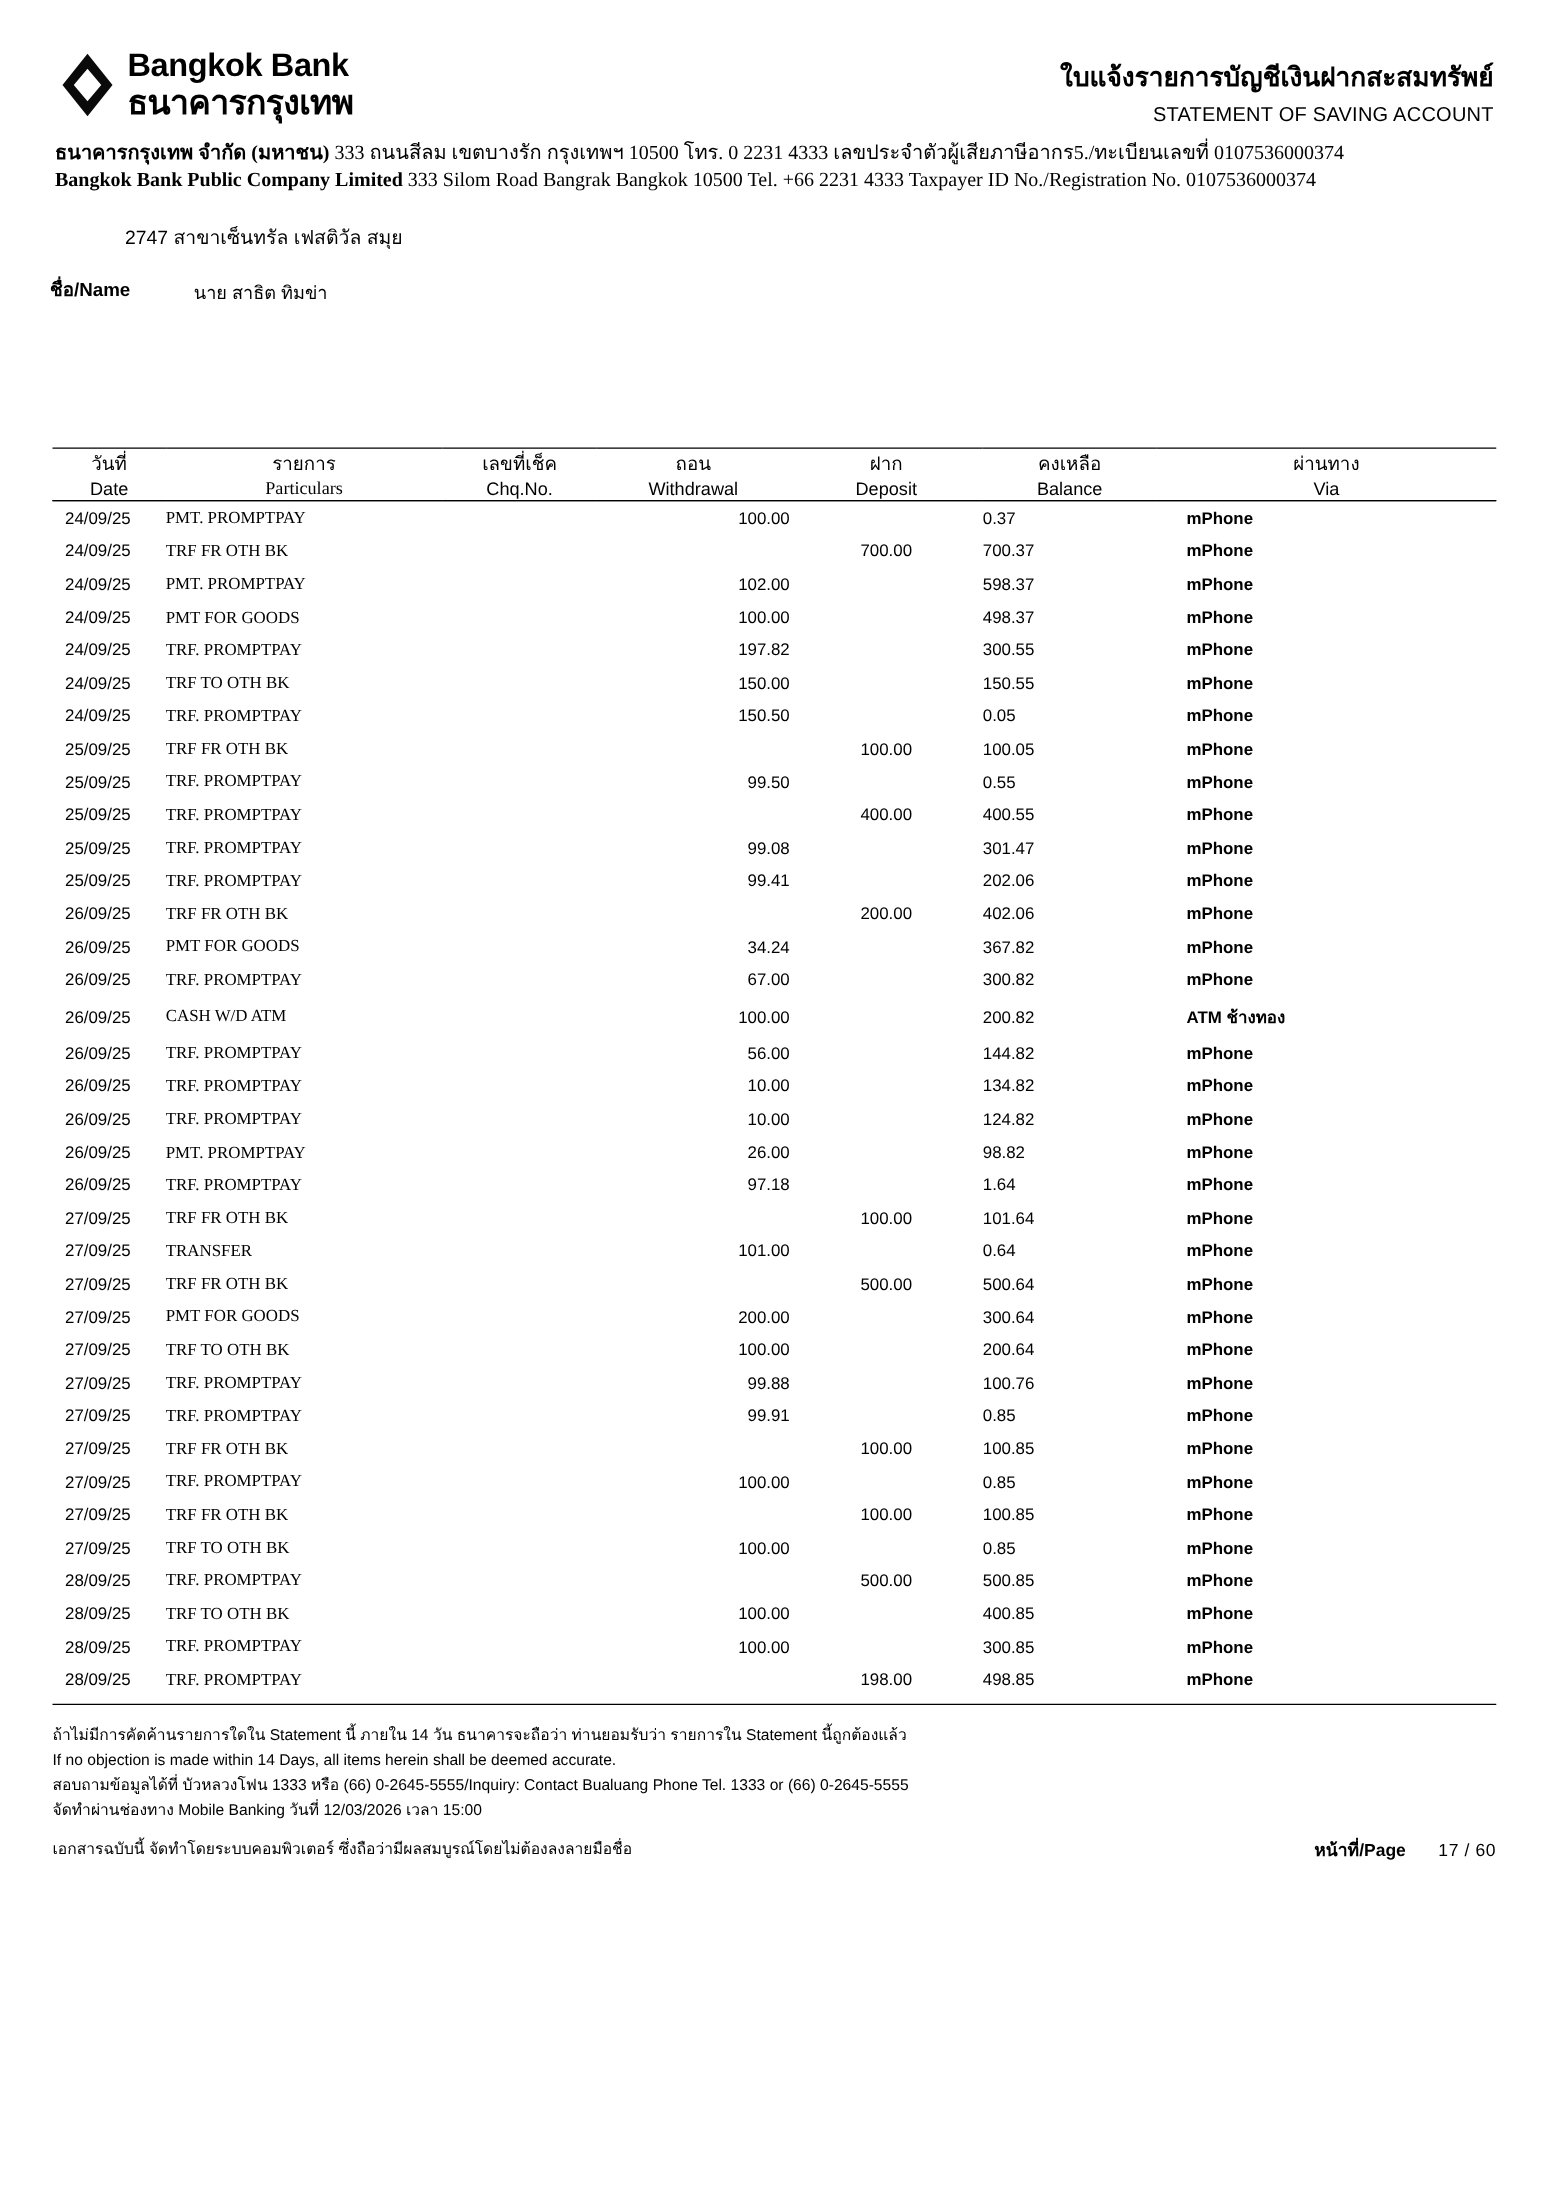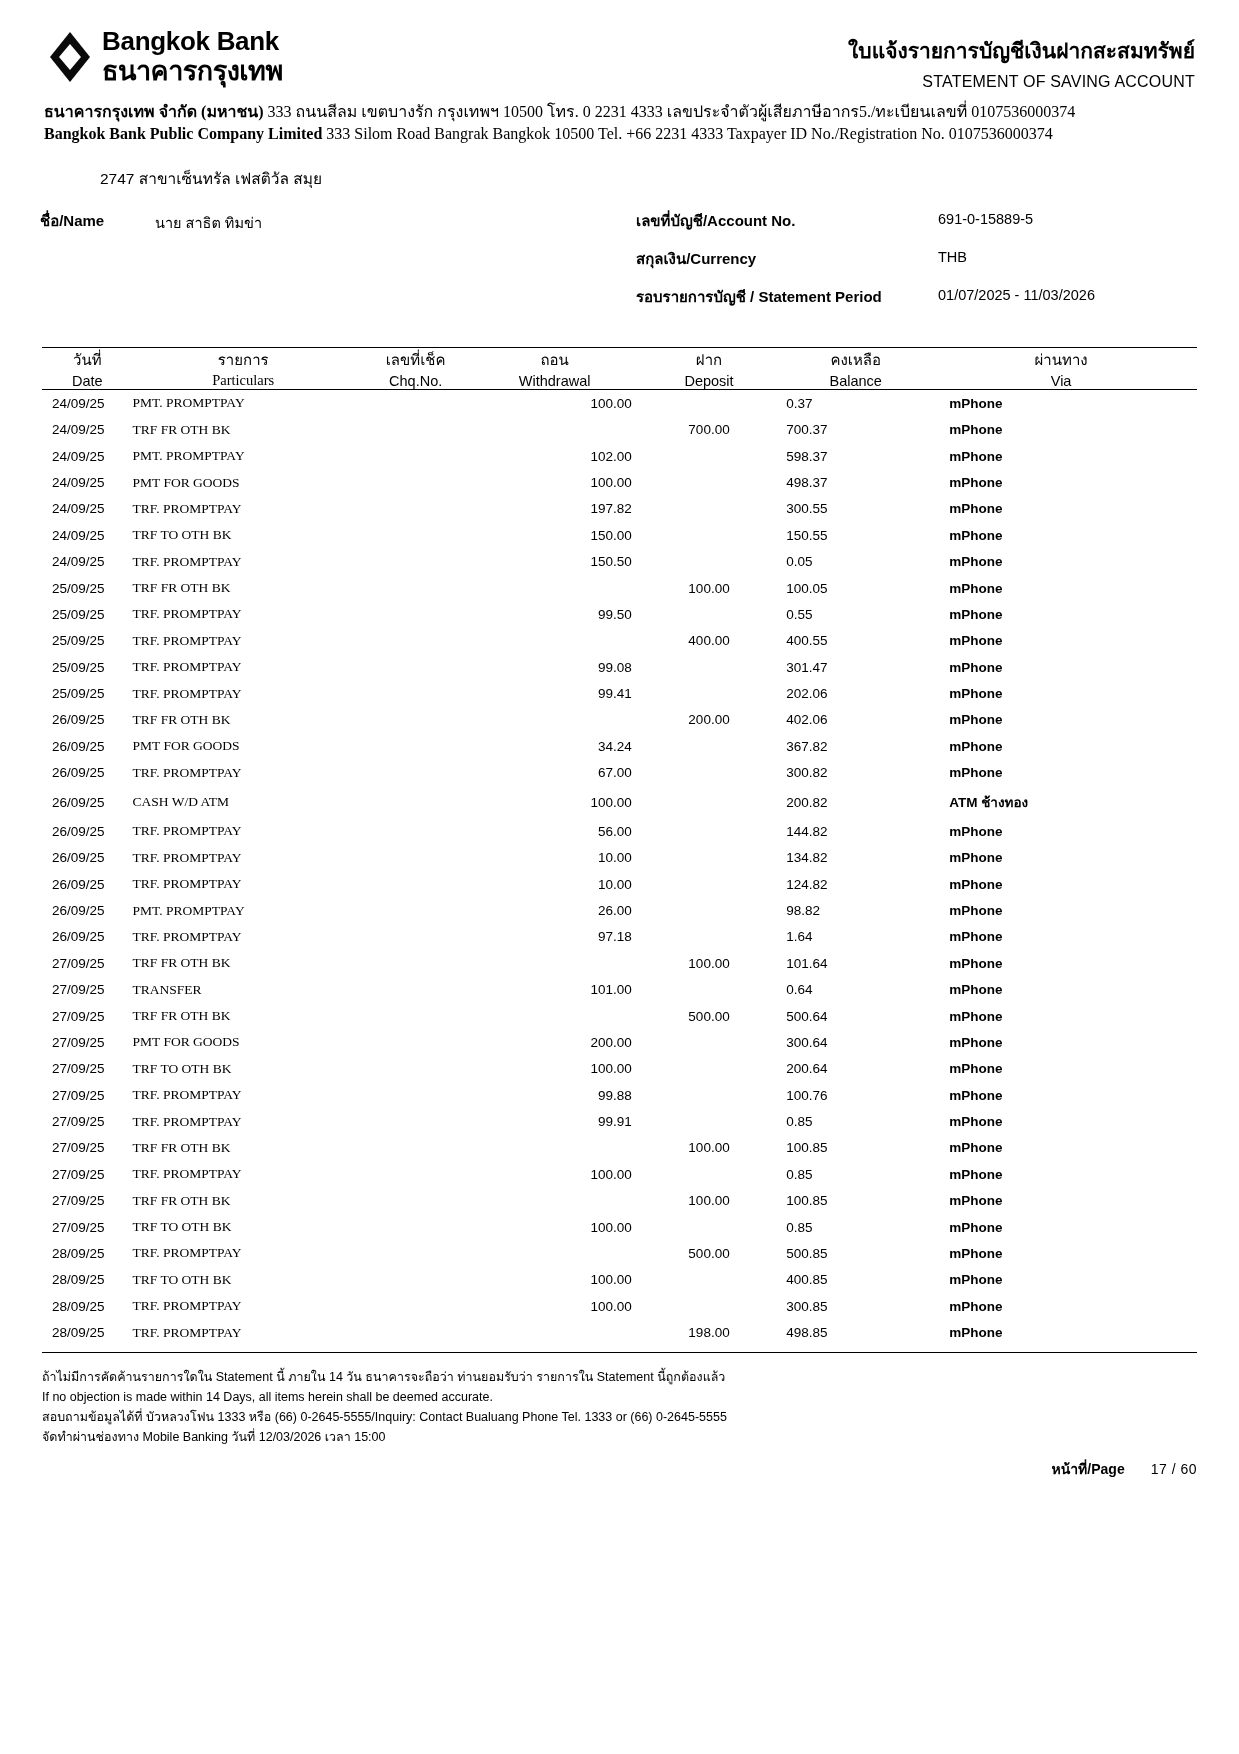--- a/index.html
+++ b/index.html
@@ -19,21 +19,21 @@
     position: relative;
     width: 1239px;
     height: 1754px;
     padding: 0;
     box-sizing: border-box;
   }
 
   
   .header {
     position: relative;
-    padding: 28px 44px 0 44px;
+    padding: 39px 44px 0 44px;
     display: flex;
     justify-content: space-between;
     align-items: flex-start;
   }
   .brand {
     display: flex;
     align-items: flex-start;
     gap: 10px;
   }
   .logo-diamond {
@@ -222,34 +222,20 @@
     <div class="line1"><b>ธนาคารกรุงเทพ จำกัด (มหาชน)</b><span> 333 ถนนสีลม เขตบางรัก กรุงเทพฯ 10500 โทร. 0 2231 4333 เลขประจำตัวผู้เสียภาษีอากร5./ทะเบียนเลขที่ 0107536000374</span></div>
     <div class="line2"><b>Bangkok Bank Public Company Limited</b><span> 333 Silom Road Bangrak Bangkok 10500 Tel. +66 2231 4333 Taxpayer ID No./Registration No. 0107536000374</span></div>
   </div>
 
   <div class="branch">2747 สาขาเซ็นทรัล เฟสติวัล สมุย</div>
 
   <div class="acct">
     <div class="lbl acct-left-label">ชื่อ/Name</div>
     <div class="val acct-left-value">นาย สาธิต ทิมข่า</div>
 
-    <div class="acct-right">
-      <div class="acct-row">
-        <div class="k lbl">เลขที่บัญชี/Account No.</div>
-        <div class="v val">691-0-15889-5</div>
-      </div>
-      <div class="acct-row">
-        <div class="k lbl">สกุลเงิน/Currency</div>
-        <div class="v val">THB</div>
-      </div>
-      <div class="acct-row">
-        <div class="k lbl">รอบรายการบัญชี / Statement Period</div>
-        <div class="v val">01/07/2025 - 11/03/2026</div>
-      </div>
-    </div>
   </div>
 
   <div class="table-wrap">
     <table class="stmt">
       <thead>
         <tr class="top-rule">
             <th colspan="7"></th>
           </tr>
         <tr>
           <th class="c-date th-th">วันที่</th>
@@ -602,19 +588,20 @@
     </table>
   </div>
   <div class="bottom-rule"></div>
 
   <div class="footer">
     <div class="th">ถ้าไม่มีการคัดค้านรายการใดใน Statement นี้ ภายใน 14 วัน ธนาคารจะถือว่า ท่านยอมรับว่า รายการใน Statement นี้ถูกต้องแล้ว</div>
     <div class="en">If no objection is made within 14 Days, all items herein shall be deemed accurate.</div>
     <div class="th">สอบถามข้อมูลได้ที่ บัวหลวงโฟน 1333 หรือ (66) 0-2645-5555/Inquiry: Contact Bualuang Phone Tel. 1333 or (66) 0-2645-5555</div>
     <div class="th">จัดทำผ่านช่องทาง Mobile Banking วันที่ 12/03/2026 เวลา 15:00</div>
     <div class="footer-bottom">
+      <div class="footer-note">เอกสารฉบับนี้ จัดทำโดยระบบคอมพิวเตอร์ ซึ่งถือว่ามีผลสมบูรณ์โดยไม่ต้องลงลายมือชื่อ</div>
       <div class="page-no">
         <span class="lab">หน้าที่/Page</span><span class="num">17 / 60</span>
       </div>
     </div>
   </div>
 
 </div>
 
 </body></html>

